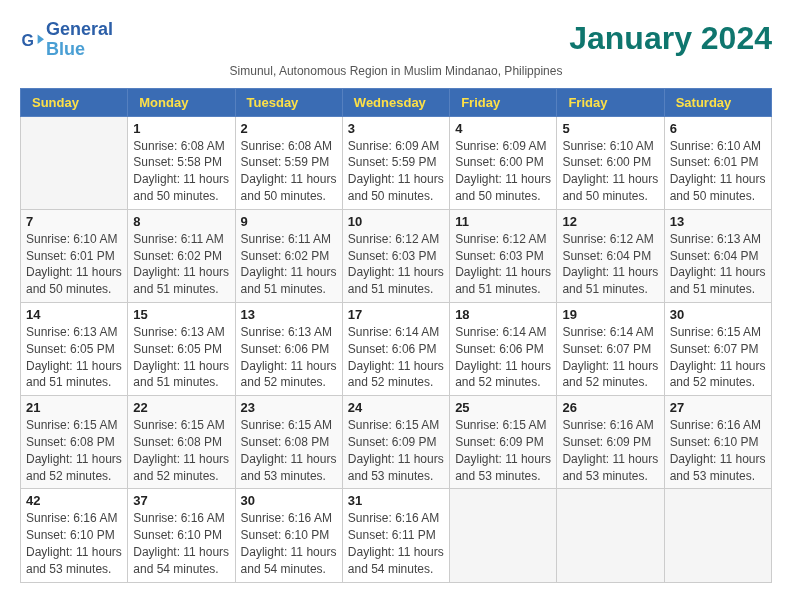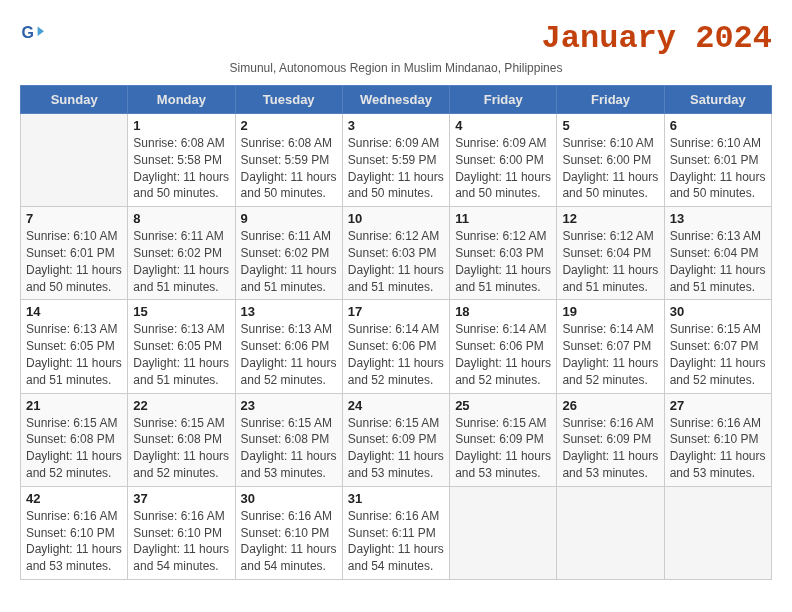--- a/index.html
+++ b/index.html
@@ -27,45 +27,44 @@
       height: 24px;
       margin-right: 2px;
     }
     .title-section {
       text-align: right;
       margin-bottom: 4px;
     }
     .month-title {
       font-size: 32px;
       font-weight: bold;
-      color: #c2410c;
-      font-family: Liberation Mono, monospace;
+      color: #0f766e;
     }
     .subtitle {
       font-size: 12px;
       color: #555;
       text-align: center;
       margin-bottom: 10px;
     }
     .top-row {
       display: flex;
       justify-content: space-between;
       align-items: flex-start;
       margin-bottom: 0;
     }
     table {
       width: 100%;
       border-collapse: collapse;
       font-size: 11px;
     }
     thead tr th {
       background-color: #3a6cb4;
-      color: #e5e5e5;
-      padding: 6px 0;
-      text-align: center;
+      color: #fde047;
+      padding: 6px 11px;
+      text-align: left;
       font-size: 13px;
       font-weight: bold;
       border: 1px solid #5580c0;
     }
     tbody tr td {
       border: 1px solid #ccc;
       vertical-align: top;
       padding: 4px 5px;
       min-height: 80px;
       width: 14.28%;
@@ -91,20 +90,26 @@
   </style>
 </head>
 <body>
 
 <div class="top-row">
   <div class="header-logo">
     <svg class="logo-icon" viewBox="0 0 30 30" xmlns="http://www.w3.org/2000/svg">
       <text x="2" y="22" font-size="20" fill="#2c5fa8" font-weight="bold">G</text>
       <polygon points="22,8 30,14 22,20" fill="#4a9fd4"></polygon>
     </svg>
+    <div>
+      <div class="logo-text">
+        <span>General</span><br>
+        <span class="blue">Blue</span>
+      </div>
+    </div>
   </div>
   <div class="title-section">
     <div class="month-title">January 2024</div>
   </div>
 </div>
 <div class="subtitle">Simunul, Autonomous Region in Muslim Mindanao, Philippines</div>
 
 <table>
   <thead>
     <tr id="header-row">

